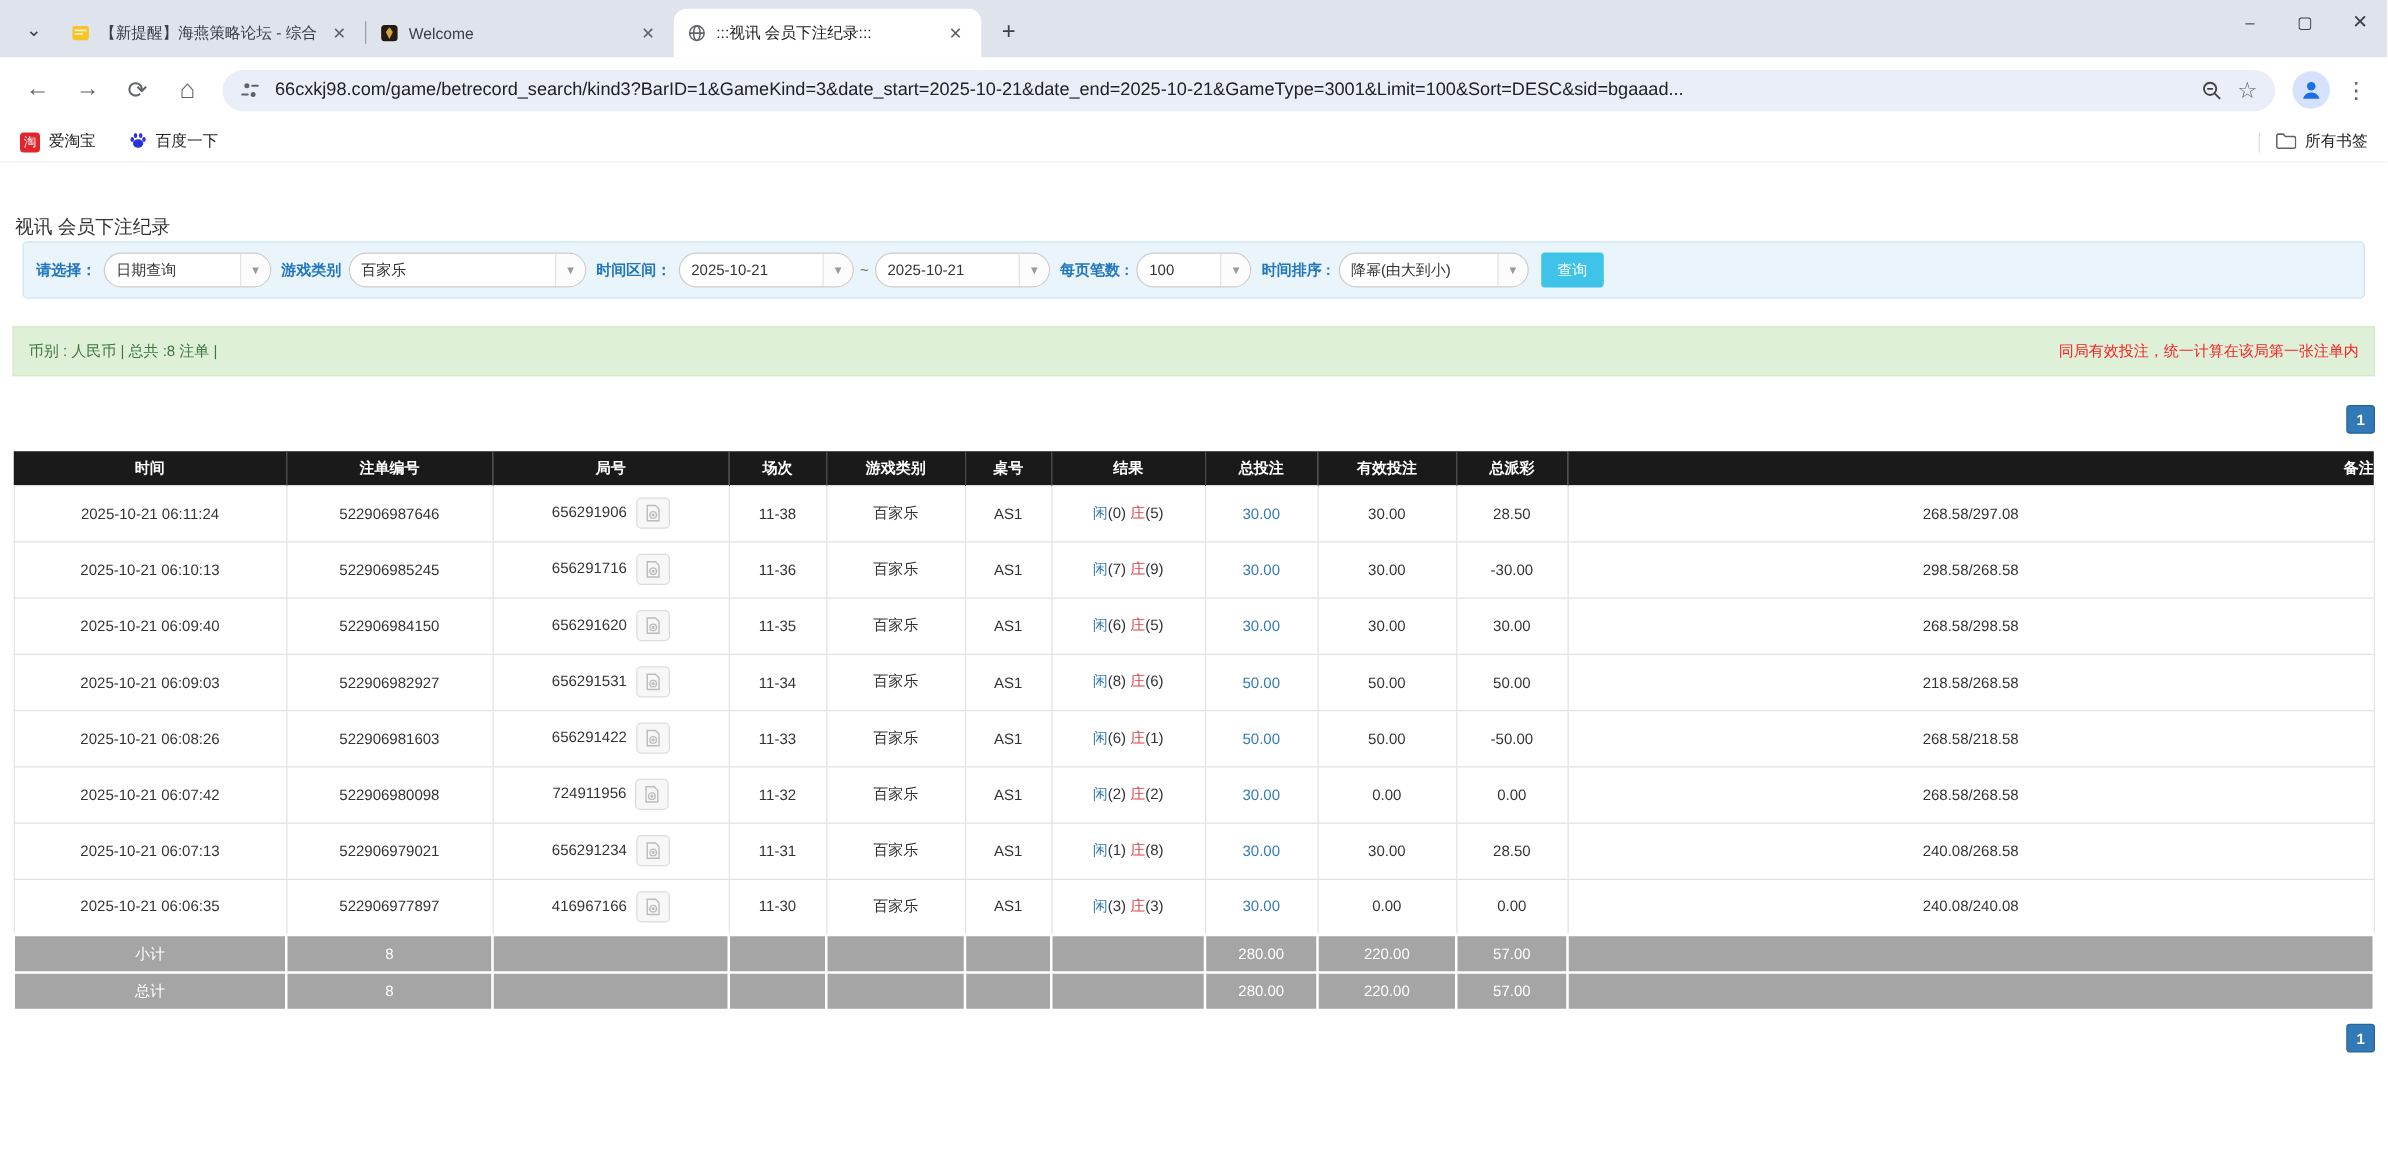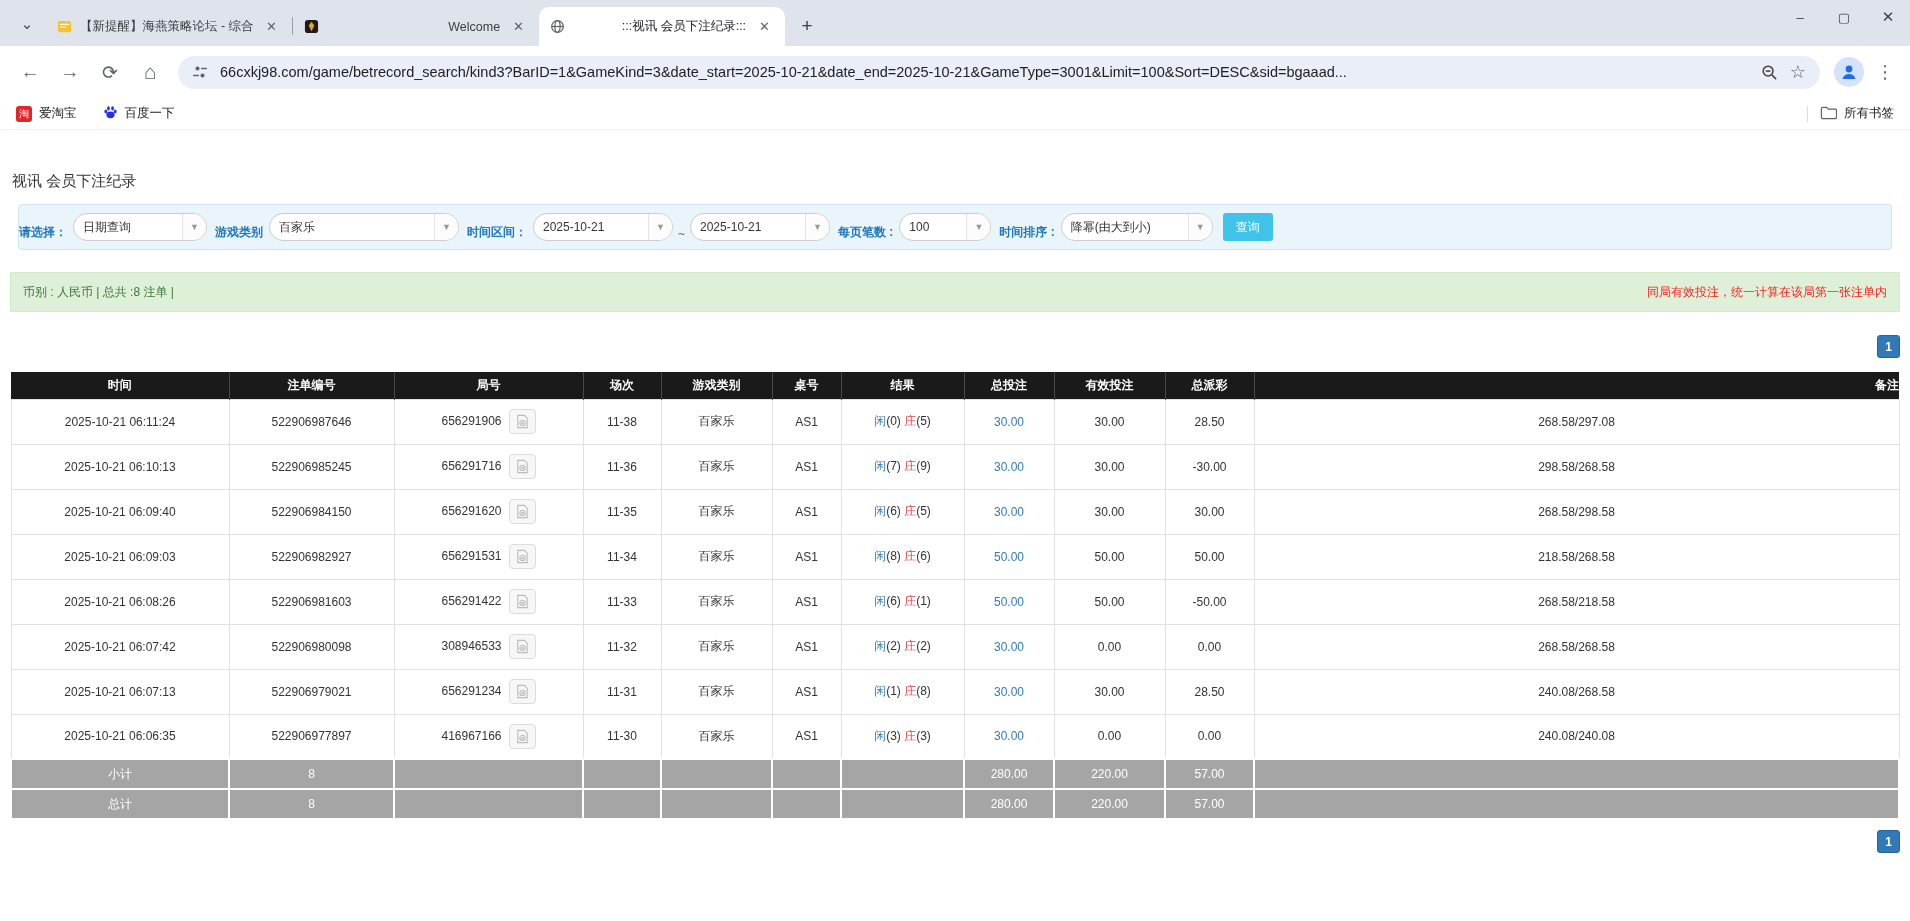--- a/index.html
+++ b/index.html
@@ -8,21 +8,21 @@
     font-family: "Liberation Sans", sans-serif;
     background: #fff; color: #333;
   }
   
   .tabstrip { height: 46px; background: #dee3ec; display: flex; align-items: flex-end; }
   .tab-search-btn { width: 30px; height: 30px; margin: 0 4px 7px 12px; border-radius: 50%;
     display: flex; align-items: center; justify-content: center; color: #444; font-size: 15px; }
   .tab { width: 246px; height: 39px; display: flex; align-items: center; gap: 8px;
     padding: 0 10px; font-size: 12.5px; color: #3c4043; position: relative; }
   .tab.active { background: #fff; border-radius: 10px 10px 0 0; color: #202124; }
-  .tab .tab-title { flex: 1; white-space: nowrap; overflow: hidden; text-align: right; }
+  .tab .tab-title { flex: 1; white-space: nowrap; overflow: hidden; }
   .tab .tab-close { color: #5f6368; font-size: 13px; padding: 2px 5px; border-radius: 50%; }
   .tab-divider { width: 1px; height: 18px; background: #9aa0a6; margin-bottom: 11px; }
   .favicon { width: 16px; height: 16px; flex: 0 0 16px; display: flex; align-items: center; justify-content: center; }
   .new-tab-btn { width: 28px; height: 28px; margin: 0 0 6px 8px; display: flex; align-items: center;
     justify-content: center; font-size: 19px; color: #3c4043; border-radius: 50%; }
   .win-controls { margin-left: auto; display: flex; align-self: flex-start; height: 34px; }
   .win-btn { width: 44px; height: 34px; display: flex; align-items: center; justify-content: center;
     color: #3c4043; font-size: 13px; }
   .toolbar { height: 52px; background: #fff; display: flex; align-items: center; padding: 0 10px; }
   .nav-btn { width: 36px; height: 36px; display: flex; align-items: center; justify-content: center;
@@ -39,22 +39,22 @@
     padding: 0 16px; font-size: 12.5px; color: #202124; border-bottom: 1px solid #f0f0f0; }
   .bookmark { display: flex; align-items: center; gap: 7px; margin-right: 26px; }
   .bm-taobao { width: 16px; height: 16px; background: #e0262c; border-radius: 3px; color: #fff;
     font-size: 10px; display: flex; align-items: center; justify-content: center; }
   .bookmarks-right { margin-left: auto; display: flex; align-items: center; gap: 12px; }
   .bm-divider { width: 1px; height: 16px; background: #dadce0; }
   .all-bm { display: flex; align-items: center; gap: 7px; }
   
   .content { padding: 0 10px; }
   .page-title { margin: 42px 0 0 2px; font-size: 15px; color: #333; font-weight: normal; }
-  .filterbar { margin: 13px 8px 0; background: var(--filter-bg); border: 1px solid #cde4f4;
-    border-radius: 4px; padding: 8px 0; display: flex; align-items: flex-end; font-size: 12px; }
+  .filterbar { margin: 2px 8px 0; background: var(--filter-bg); border: 1px solid #cde4f4;
+    border-radius: 4px; padding: 8px 10px; display: flex; align-items: center; font-size: 12px; }
   .flabel { color: var(--filter-label-blue); font-weight: bold; margin: 0 6px 0 8px; white-space: nowrap; }
   .sel { background: #fff; border: 1px solid #ccc; border-radius: 14px; height: 28px;
     display: flex; align-items: center; overflow: hidden; }
   .sel .val { padding: 0 9px; flex: 1; color: #333; white-space: nowrap; }
   .sel .arrow { width: 24px; align-self: stretch; border-left: 1px solid #e4e4e4; background: #fcfcfc;
     display: flex; align-items: center; justify-content: center; color: #999; font-size: 9px; }
   .w-query { width: 134px; } .w-game { width: 190px; } .w-date { width: 140px; }
   .w-per { width: 92px; } .w-sort { width: 152px; }
   .tilde { color: #666; margin: 0 5px; }
   .btn-search { background: var(--search-cyan); color: #fff; border: none; border-radius: 3px;
@@ -383,21 +383,21 @@
           <td>AS1</td>
           <td><span class="blue">闲</span><span>(6)</span> <span class="red">庄</span><span>(1)</span></td>
           <td><span class="link">50.00</span></td>
           <td>50.00</td>
           <td class="neg">-50.00</td>
           <td>268.58/218.58</td>
         </tr>
         <tr>
           <td>2025-10-21 06:07:42</td>
           <td>522906980098</td>
-          <td><span>308946533</span><span class="vid-btn">
+          <td><span>724911956</span><span class="vid-btn">
               <span style="display:flex">
                 <svg width="15" height="15" viewBox="0 0 16 16" fill="none" stroke="#bcbcbc" stroke-width="1.2">
                   <path d="M3 1.5h7l3 3v10H3z"></path>
                   <circle cx="8" cy="9.5" r="2.8"></circle>
                   <circle cx="8" cy="9.5" r="0.7" fill="#bcbcbc"></circle>
                 </svg>
               </span>
             </span></td>
           <td>11-32</td>
           <td>百家乐</td>

